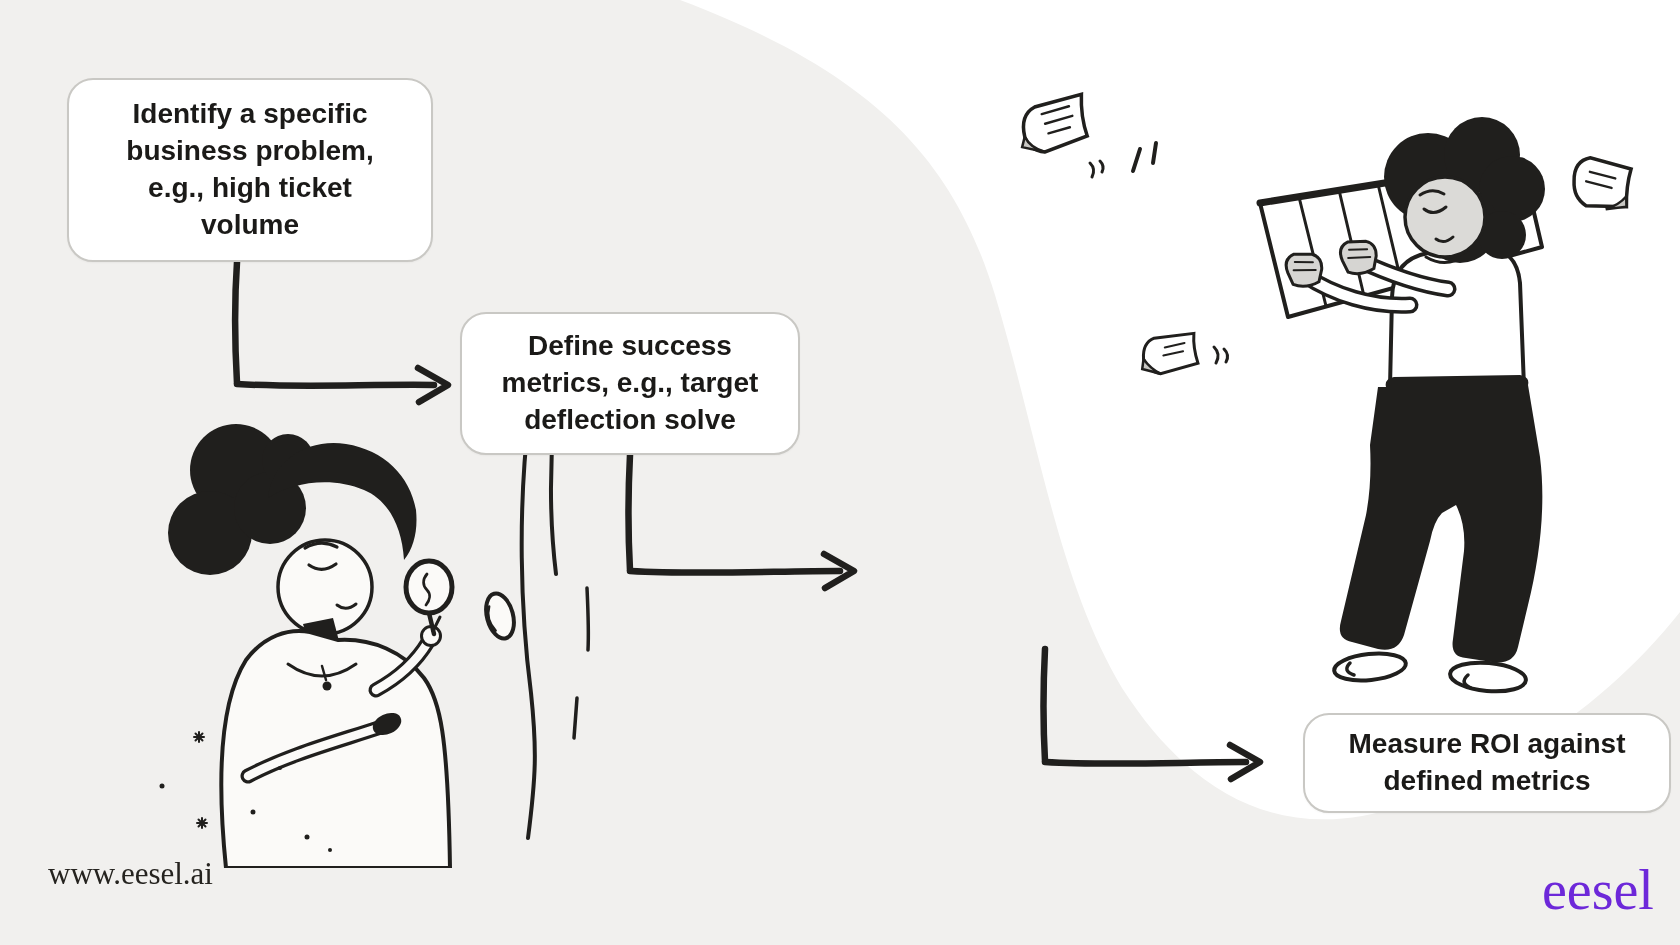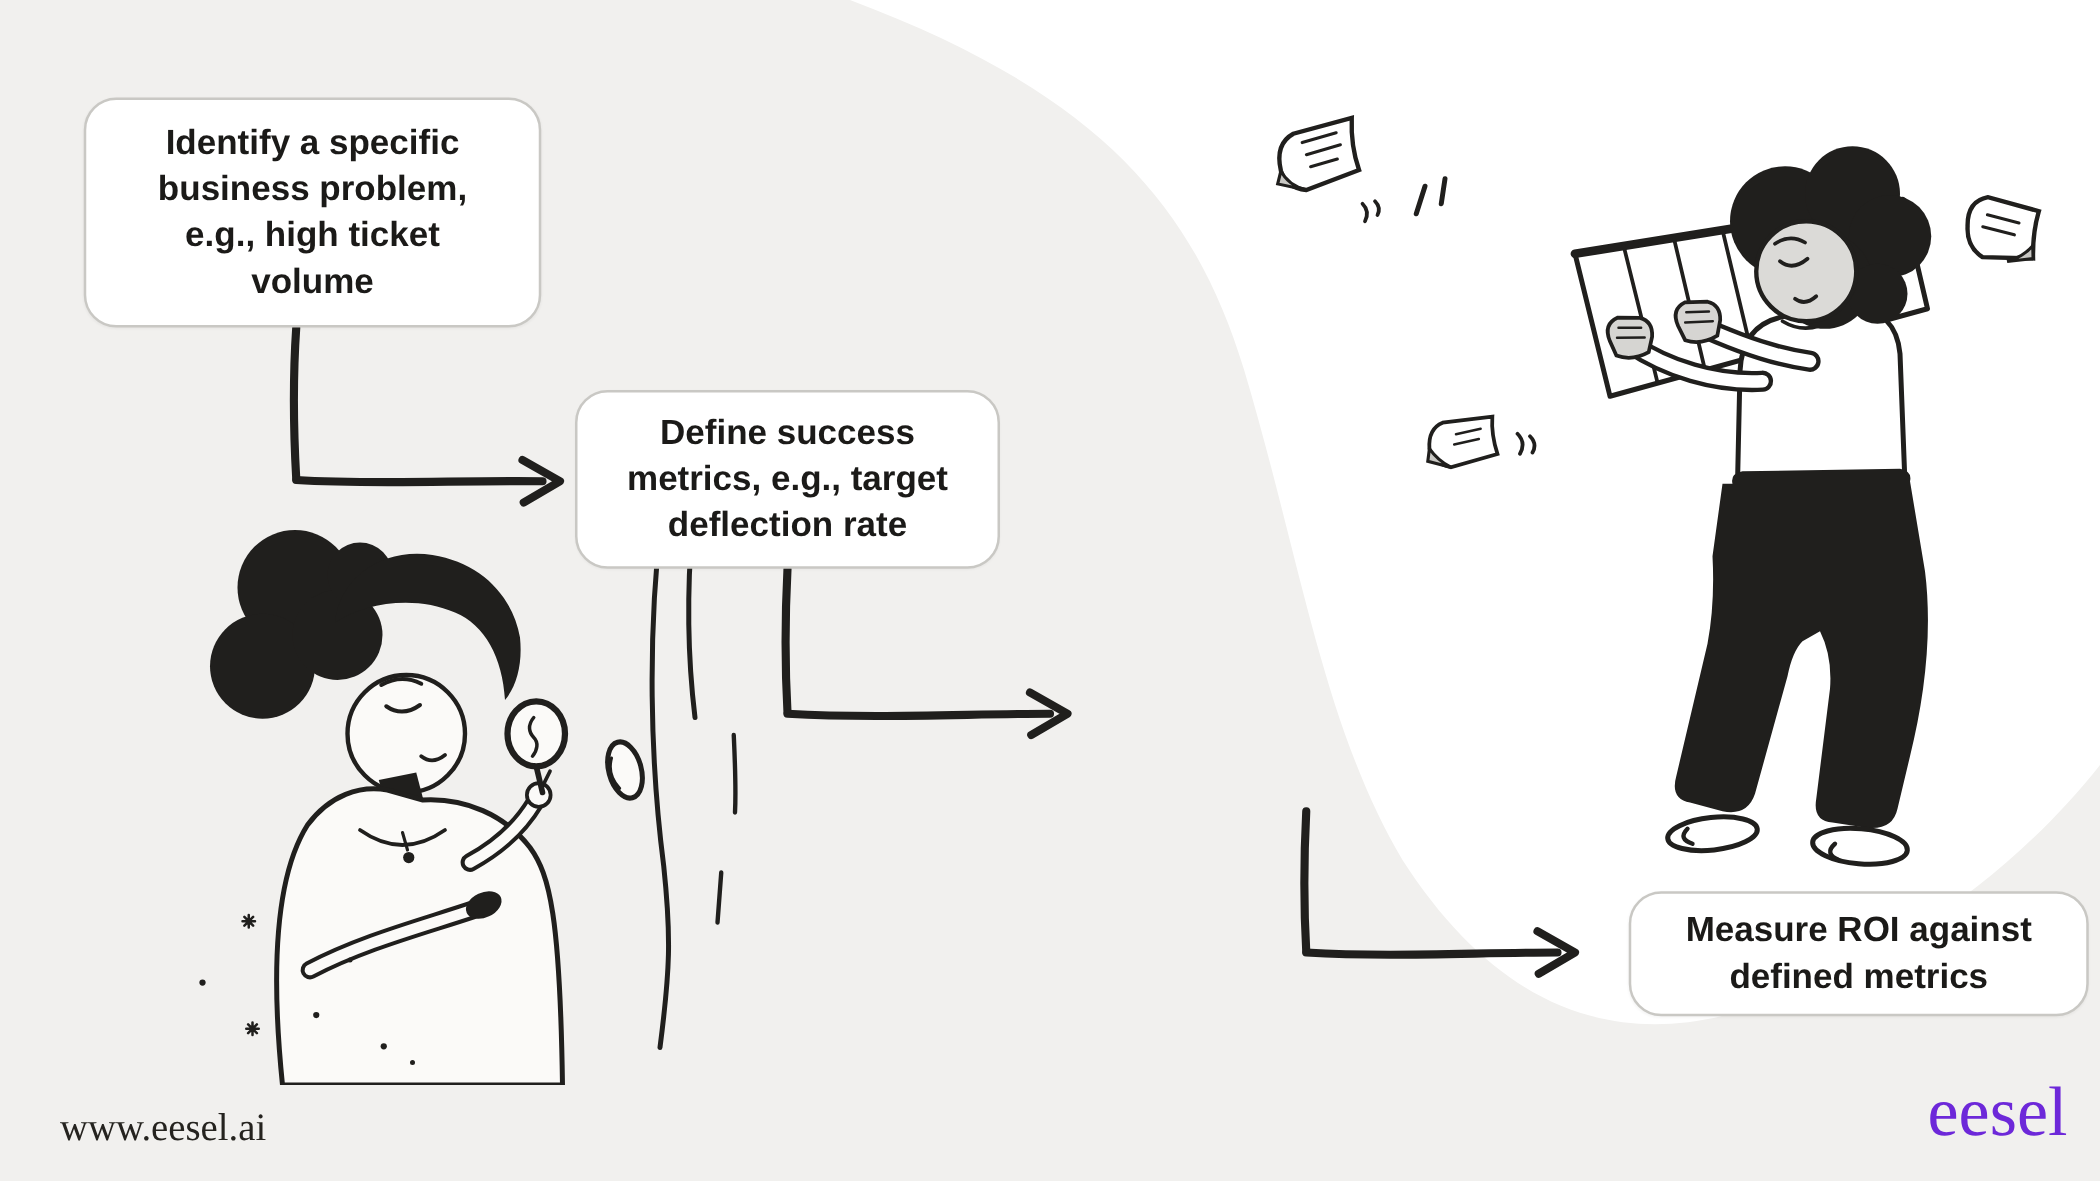--- a/index.html
+++ b/index.html
@@ -23,21 +23,21 @@
     display:flex;align-items:center;justify-content:center;text-align:center;
     font-weight:700;font-size:28px;line-height:1.32;color:var(--text);
     white-space:pre-line;padding:4px 8px;
     box-shadow:0 1px 2px rgba(0,0,0,0.04);
   }
   .b1{left:55px;top:78px;width:366px;height:184px;margin-left:12px;}
   .b2{left:460px;top:312px;width:340px;height:143px;}
   .b3{left:866px;top:502px;width:358px;height:147px;}
   .b4{left:1272px;top:713px;width:368px;height:100px;margin-left:31px;}
   .site{
-    position:absolute;left:48px;top:884px;
+    position:absolute;left:48px;top:856px;
     font-family:"Liberation Serif",serif;font-size:31px;color:#25231f;
   }
   .brand{
     position:absolute;left:1542px;top:858px;
     font-family:"Liberation Serif",serif;font-size:56px;color:#6d28d9;
   }
   .ink-line{stroke:var(--ink);fill:none;stroke-linecap:round;stroke-linejoin:round;}
 </style>
 </head>
 <body>
@@ -223,21 +223,21 @@
 
   <div class="flow-box b1">
     <span>Identify a specific
 business problem,
 e.g., high ticket
 volume</span>
   </div>
   <div class="flow-box b2">
     <span>Define success
 metrics, e.g., target
-deflection rate</span>
+deflection solve</span>
   </div>
   <div class="flow-box b4">
     <span>Measure ROI against
 defined metrics</span>
   </div>
 
   <div class="site">www.eesel.ai</div>
   <div class="brand">eesel</div>
 
 </div>

